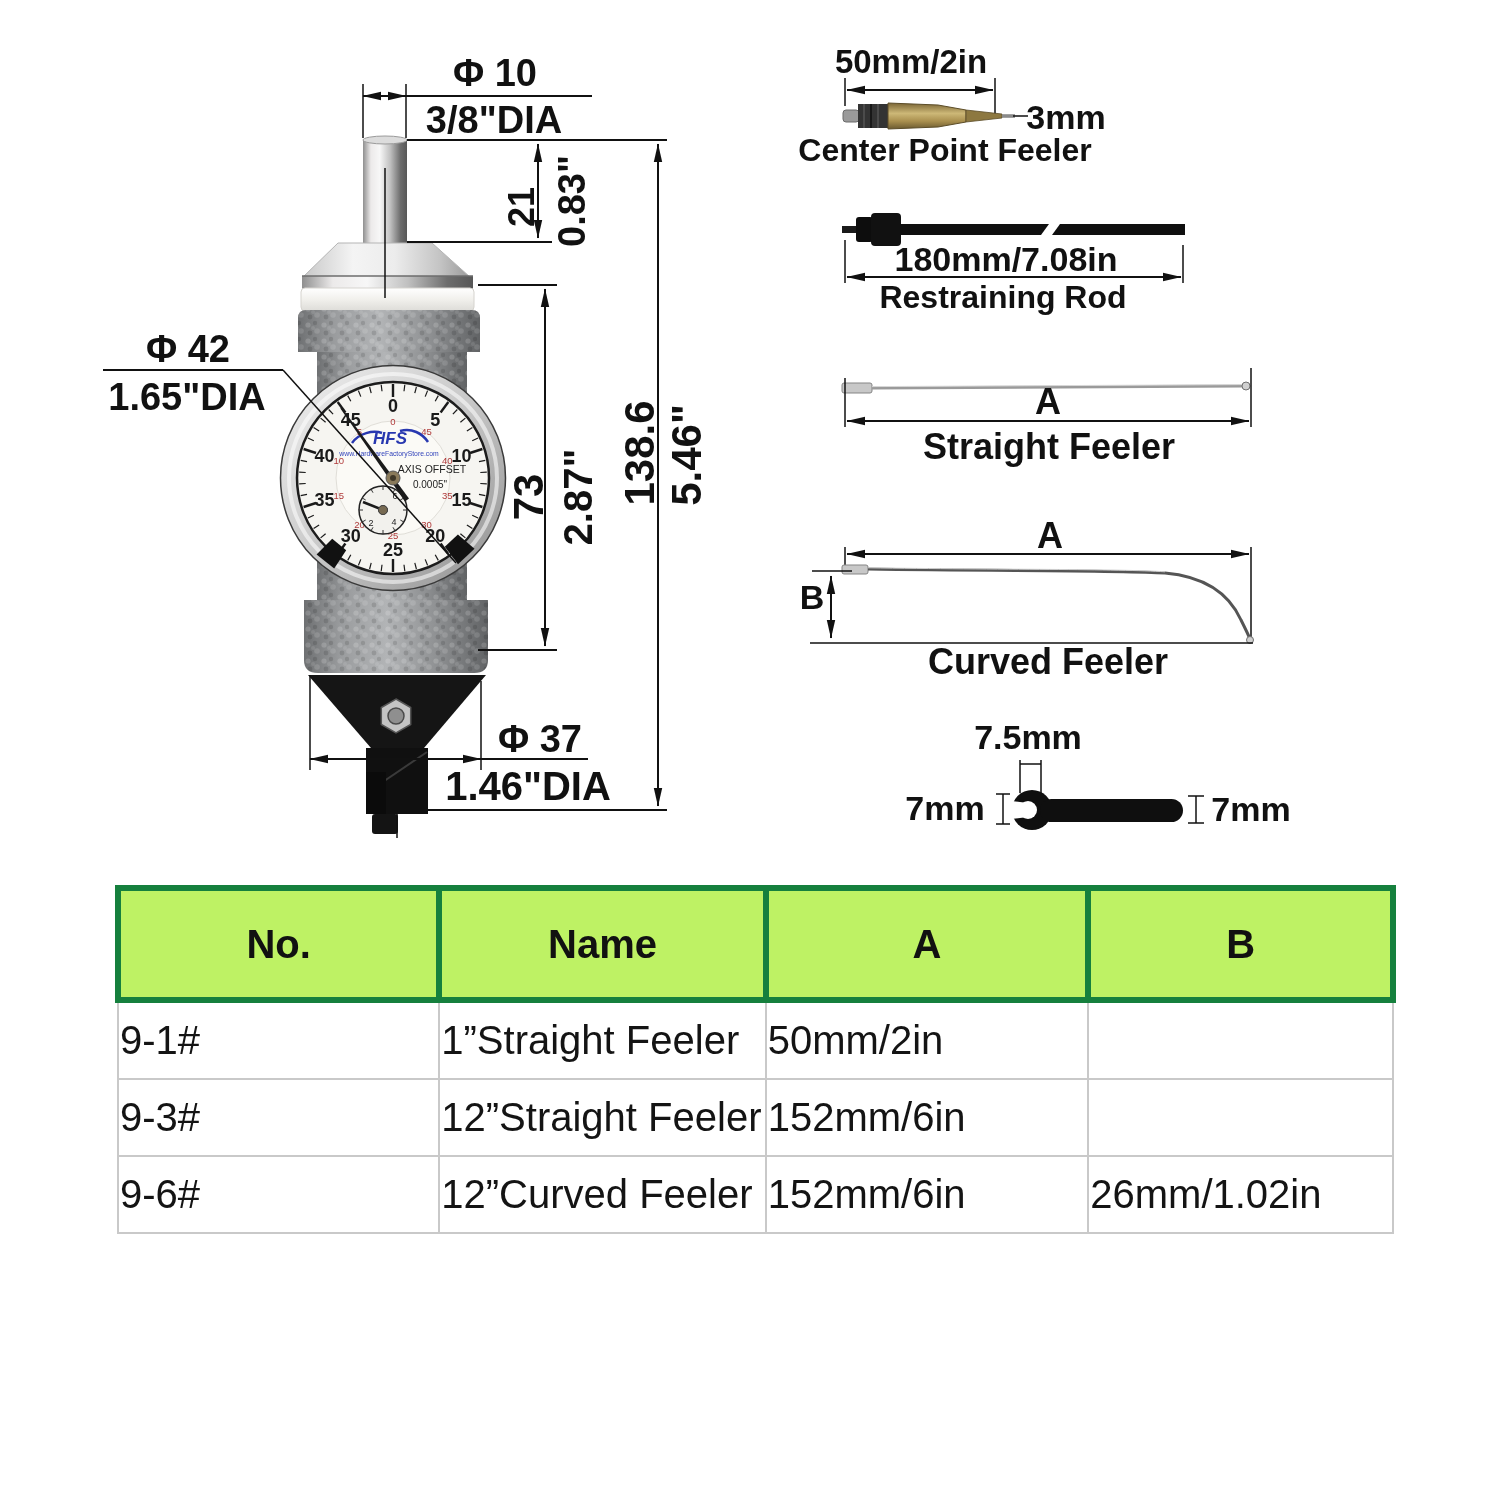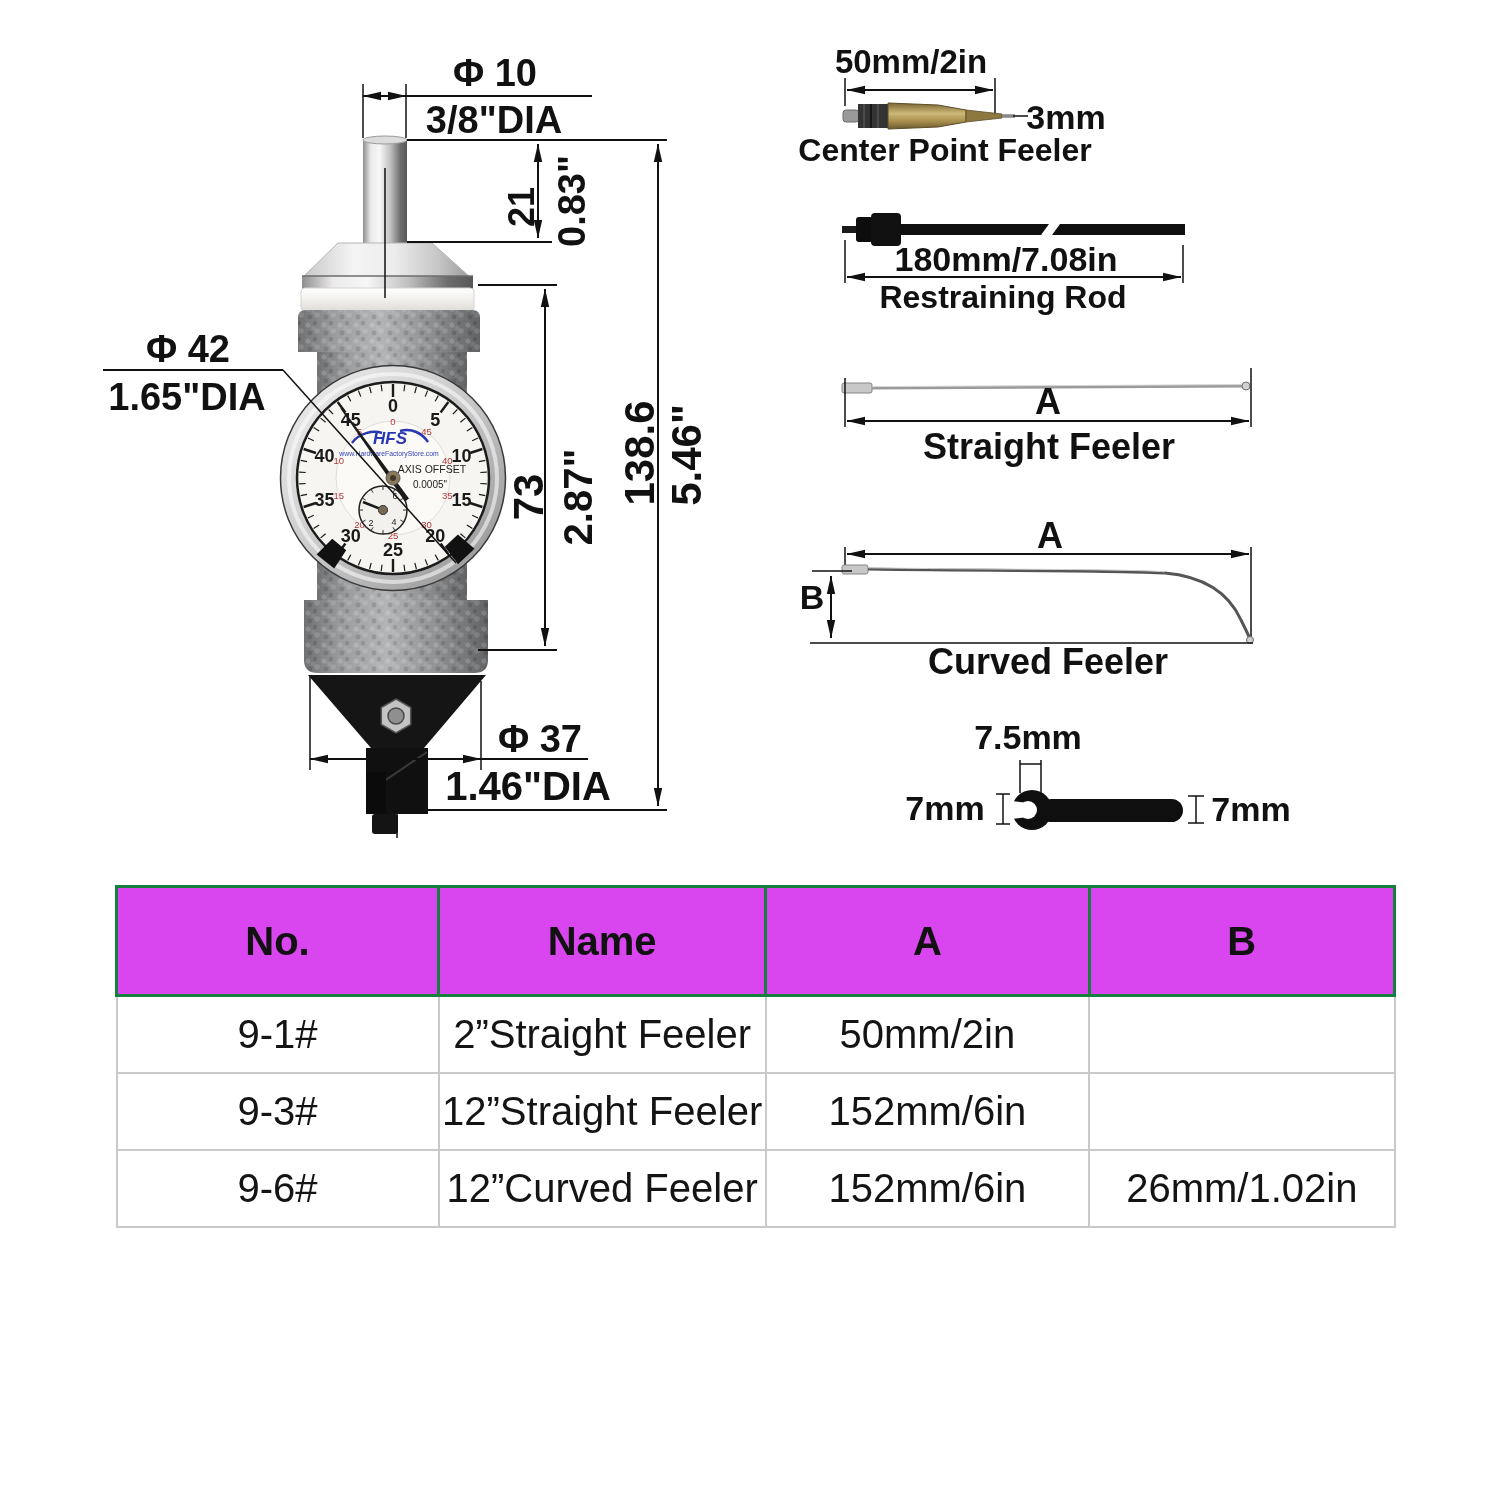--- a/index.html
+++ b/index.html
@@ -6,24 +6,24 @@
   #canvas{position:relative;width:1500px;height:1500px;background:#fff;overflow:hidden;
           font-family:"Liberation Sans", sans-serif;}
   svg text{font-family:"Liberation Sans", sans-serif;}
   .dim{font-weight:bold;fill:#111;}
   .t38{font-size:38px;} .t40{font-size:40px;} .t42{font-size:42px;}
   .t36{font-size:36px;} .t34{font-size:34px;} .t33{font-size:33px;} .t32{font-size:32px;}
   .dline{stroke:#111;stroke-width:2;fill:none;}
   .xline{stroke:#111;stroke-width:1.5;fill:none;}
   #spec-table{position:absolute;left:115px;top:885px;width:1281px;
       border-collapse:collapse;table-layout:fixed;}
-  #spec-table th{height:104px;background:#d946ef;border:3px solid #15803d;
+  #spec-table th{height:104px;background:#bef264;border:6px solid #15803d;
       font-size:40px;font-weight:bold;color:#111;text-align:center;}
   #spec-table td{height:73px;background:#ffffff;border:2px solid #c9c9c9;
-      font-size:40px;font-weight:normal;color:#141414;text-align:center;}
+      font-size:40px;font-weight:normal;color:#141414;}
 </style>
 </head>
 <body>
 
 <div id="canvas">
 
 <svg id="diagram" width="1500" height="1500" viewBox="0 0 1500 1500">
   <defs>
     <marker id="ah" viewBox="0 0 20 10" markerWidth="20" markerHeight="10" refX="19" refY="5" orient="auto-start-reverse" markerUnits="userSpaceOnUse">
       <path d="M19.5,5 L1,0.8 L1,9.2 Z" fill="#111"></path>
@@ -359,21 +359,21 @@
         <tr id="spec-head">
           <th>No.</th>
           <th>Name</th>
           <th>A</th>
           <th>B</th>
         </tr>
       </thead>
   <tbody id="spec-body">
         <tr>
           <td>9-1#</td>
-          <td>2”Straight Feeler</td>
+          <td>1”Straight Feeler</td>
           <td>50mm/2in</td>
           <td></td>
         </tr>
         <tr>
           <td>9-3#</td>
           <td>12”Straight Feeler</td>
           <td>152mm/6in</td>
           <td></td>
         </tr>
         <tr>

